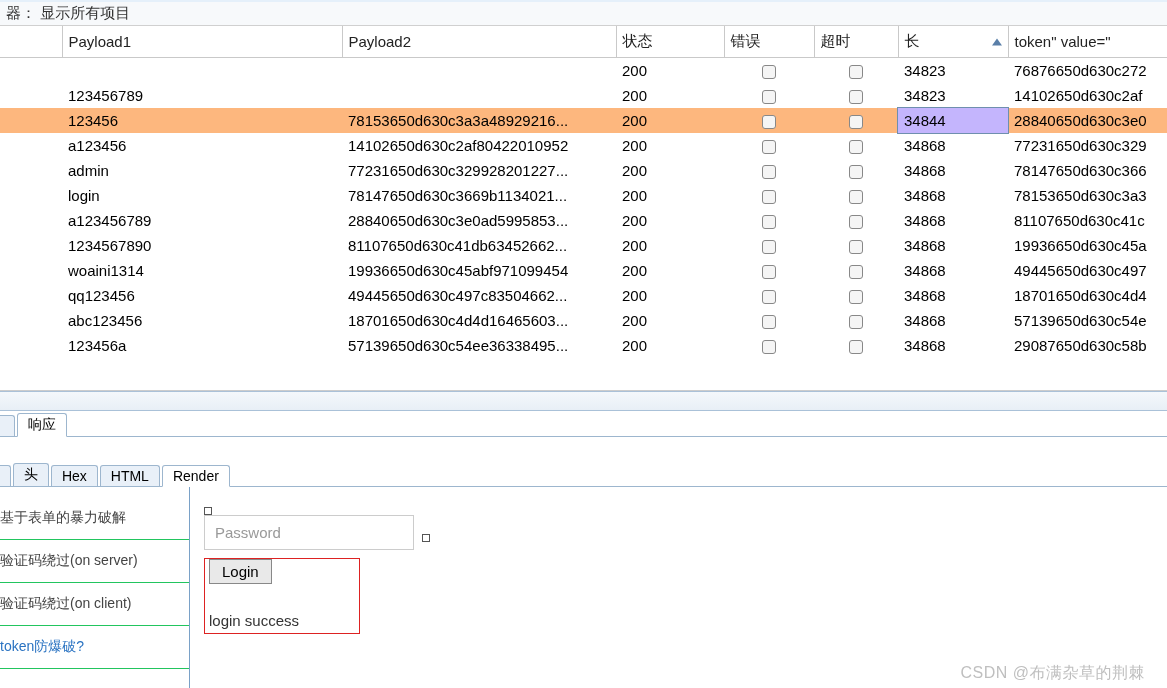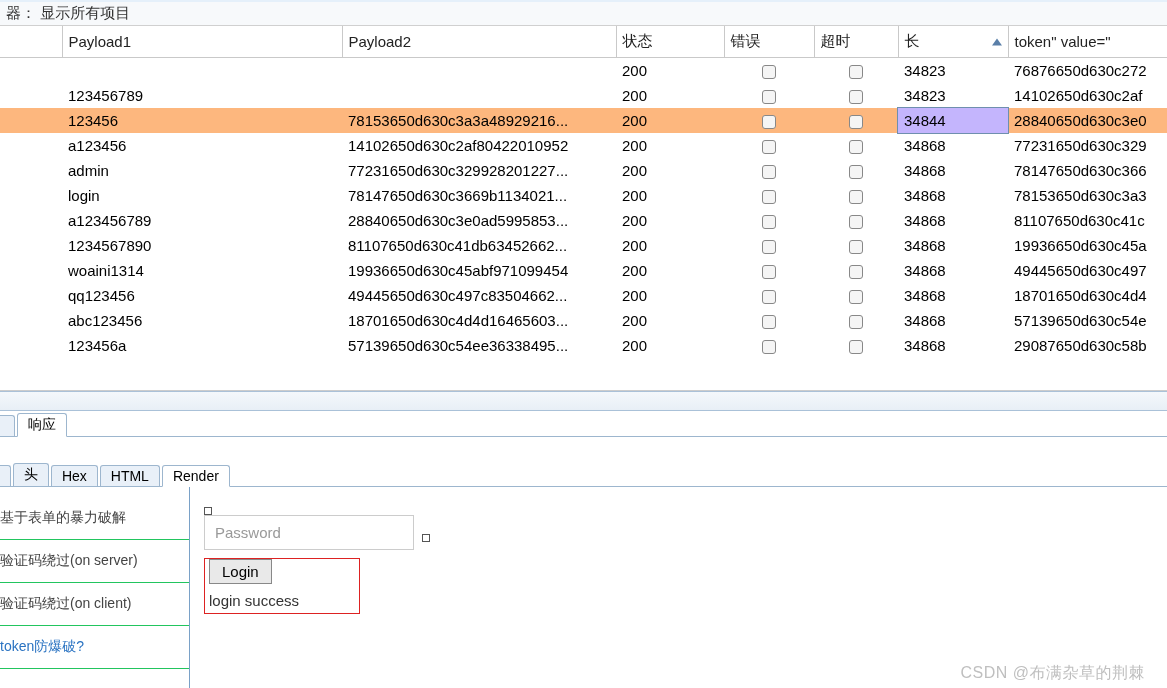--- a/index.html
+++ b/index.html
@@ -153,21 +153,21 @@
   font-size:15px;
   cursor:pointer;
 }
 .hl-box {
   border:1px solid #d22;
   display:inline-block;
   padding:0 60px 4px 4px;
   margin-top:-2px;
 }
 .result-text { 
-  font-size:15px; color:#333; padding-top:8px;
+  font-size:15px; color:#333; padding-top:8px;margin-top:20px;
 }
 .watermark {
   position:absolute;
   right:22px;
   bottom:4px;
   color:#bfbfbf;
   font-size:16px;
   letter-spacing:0.5px;
 }
 .col-dummy{width:62px}

